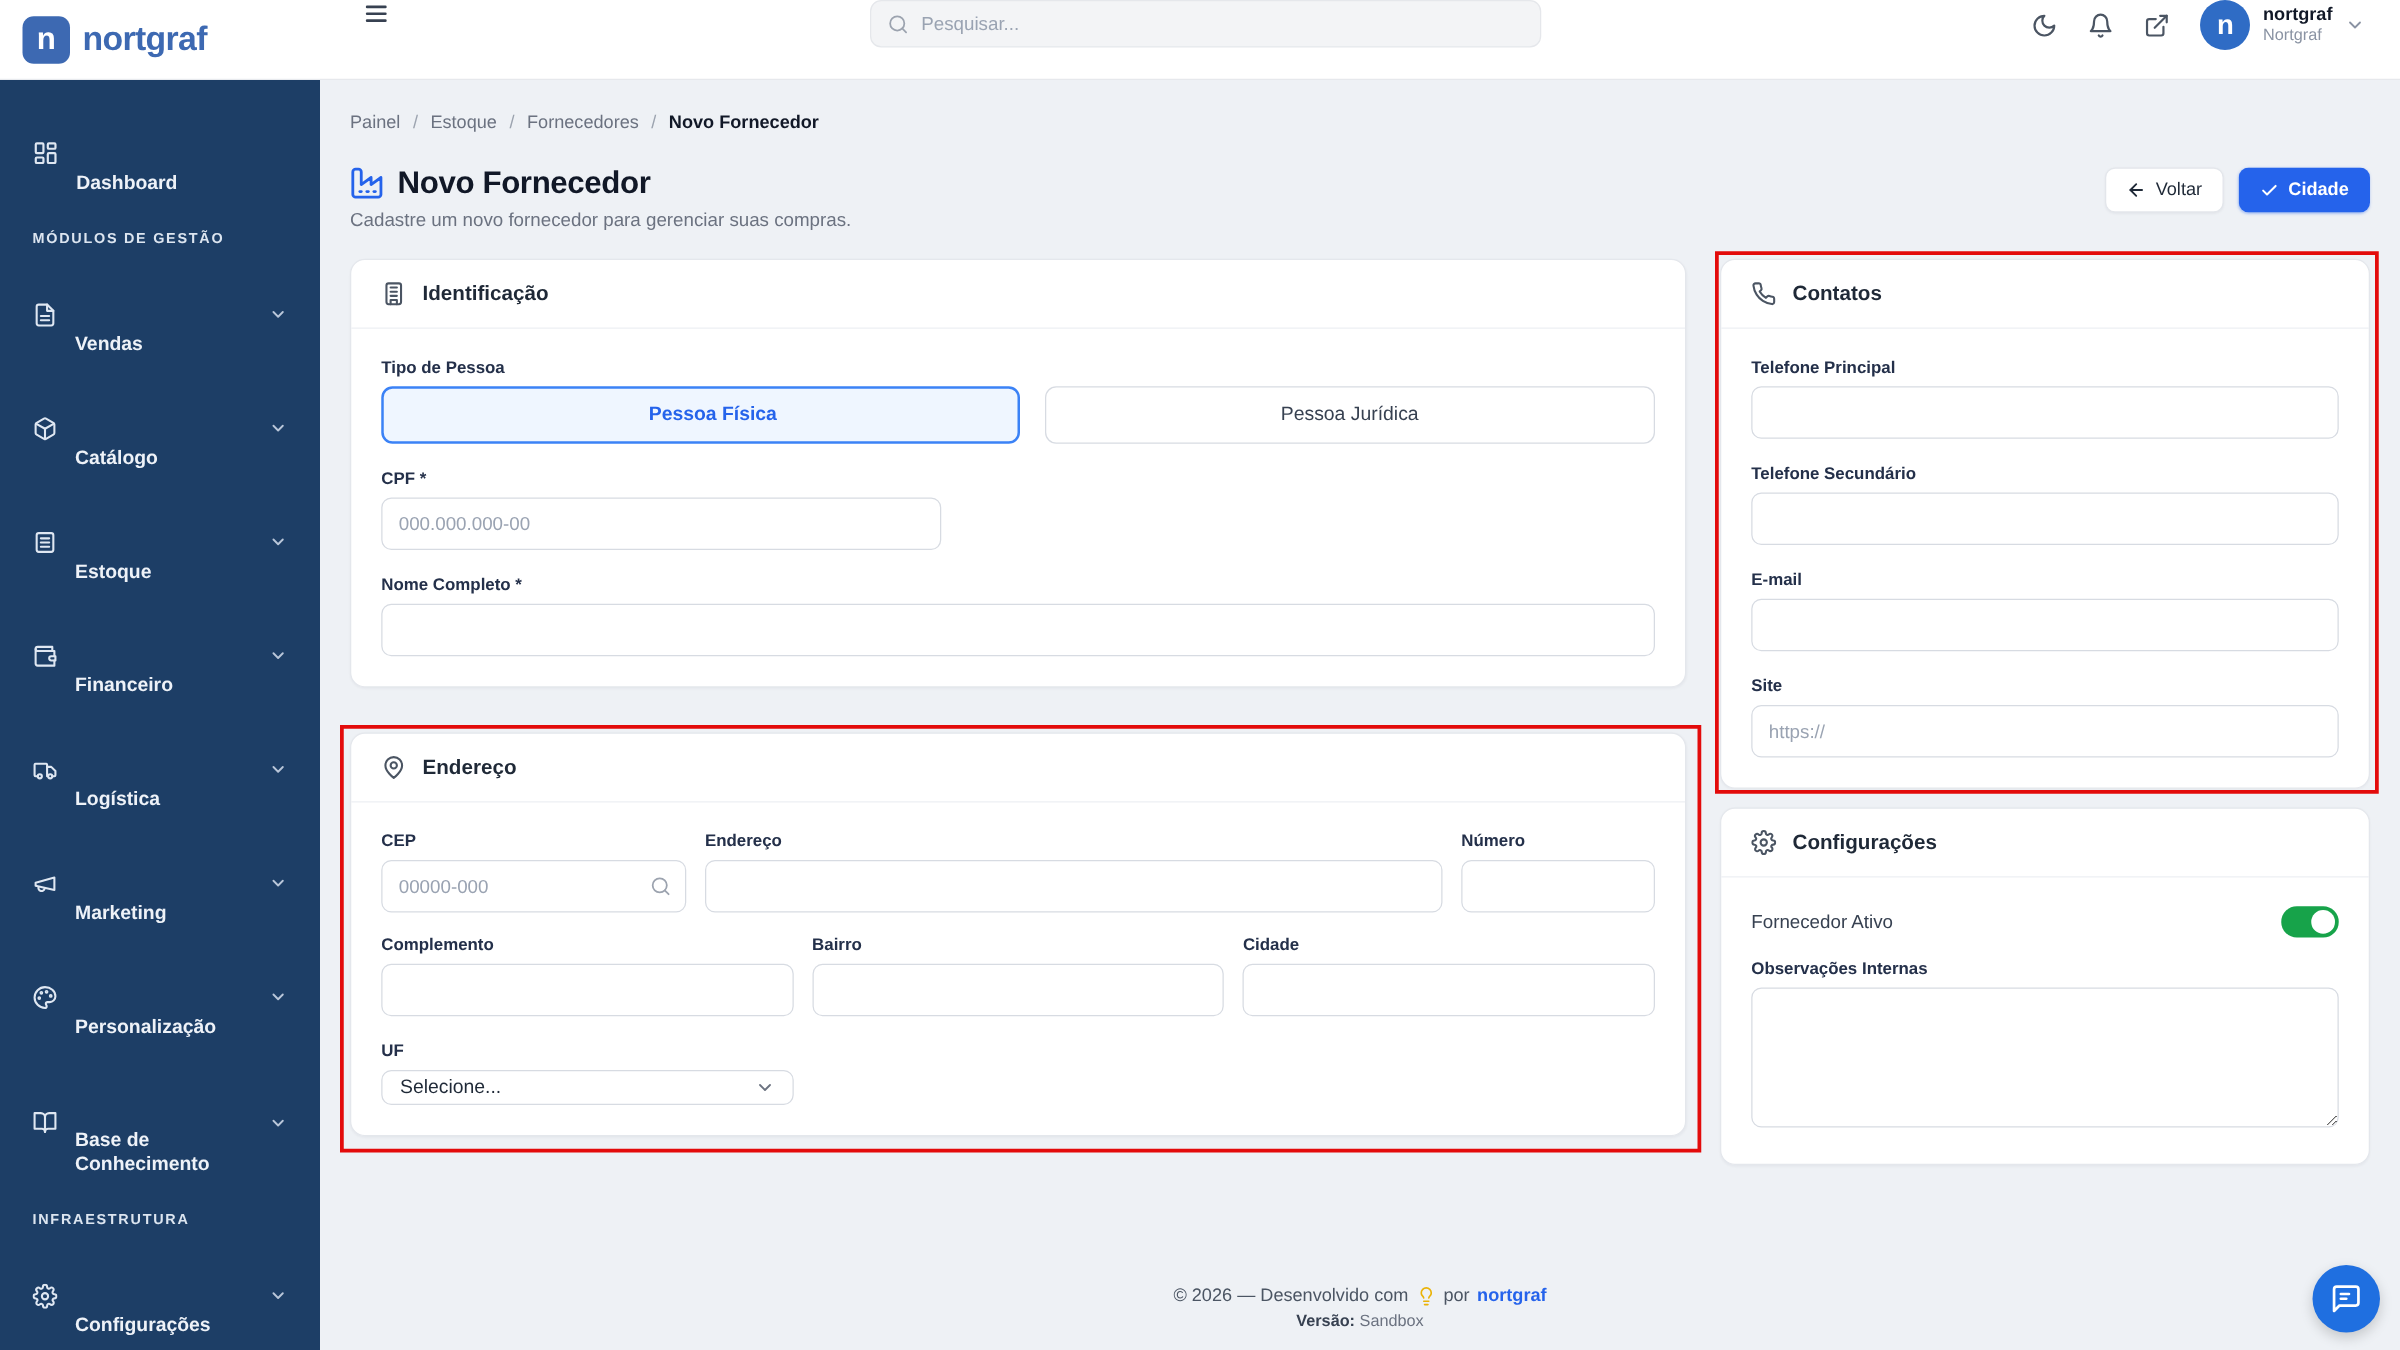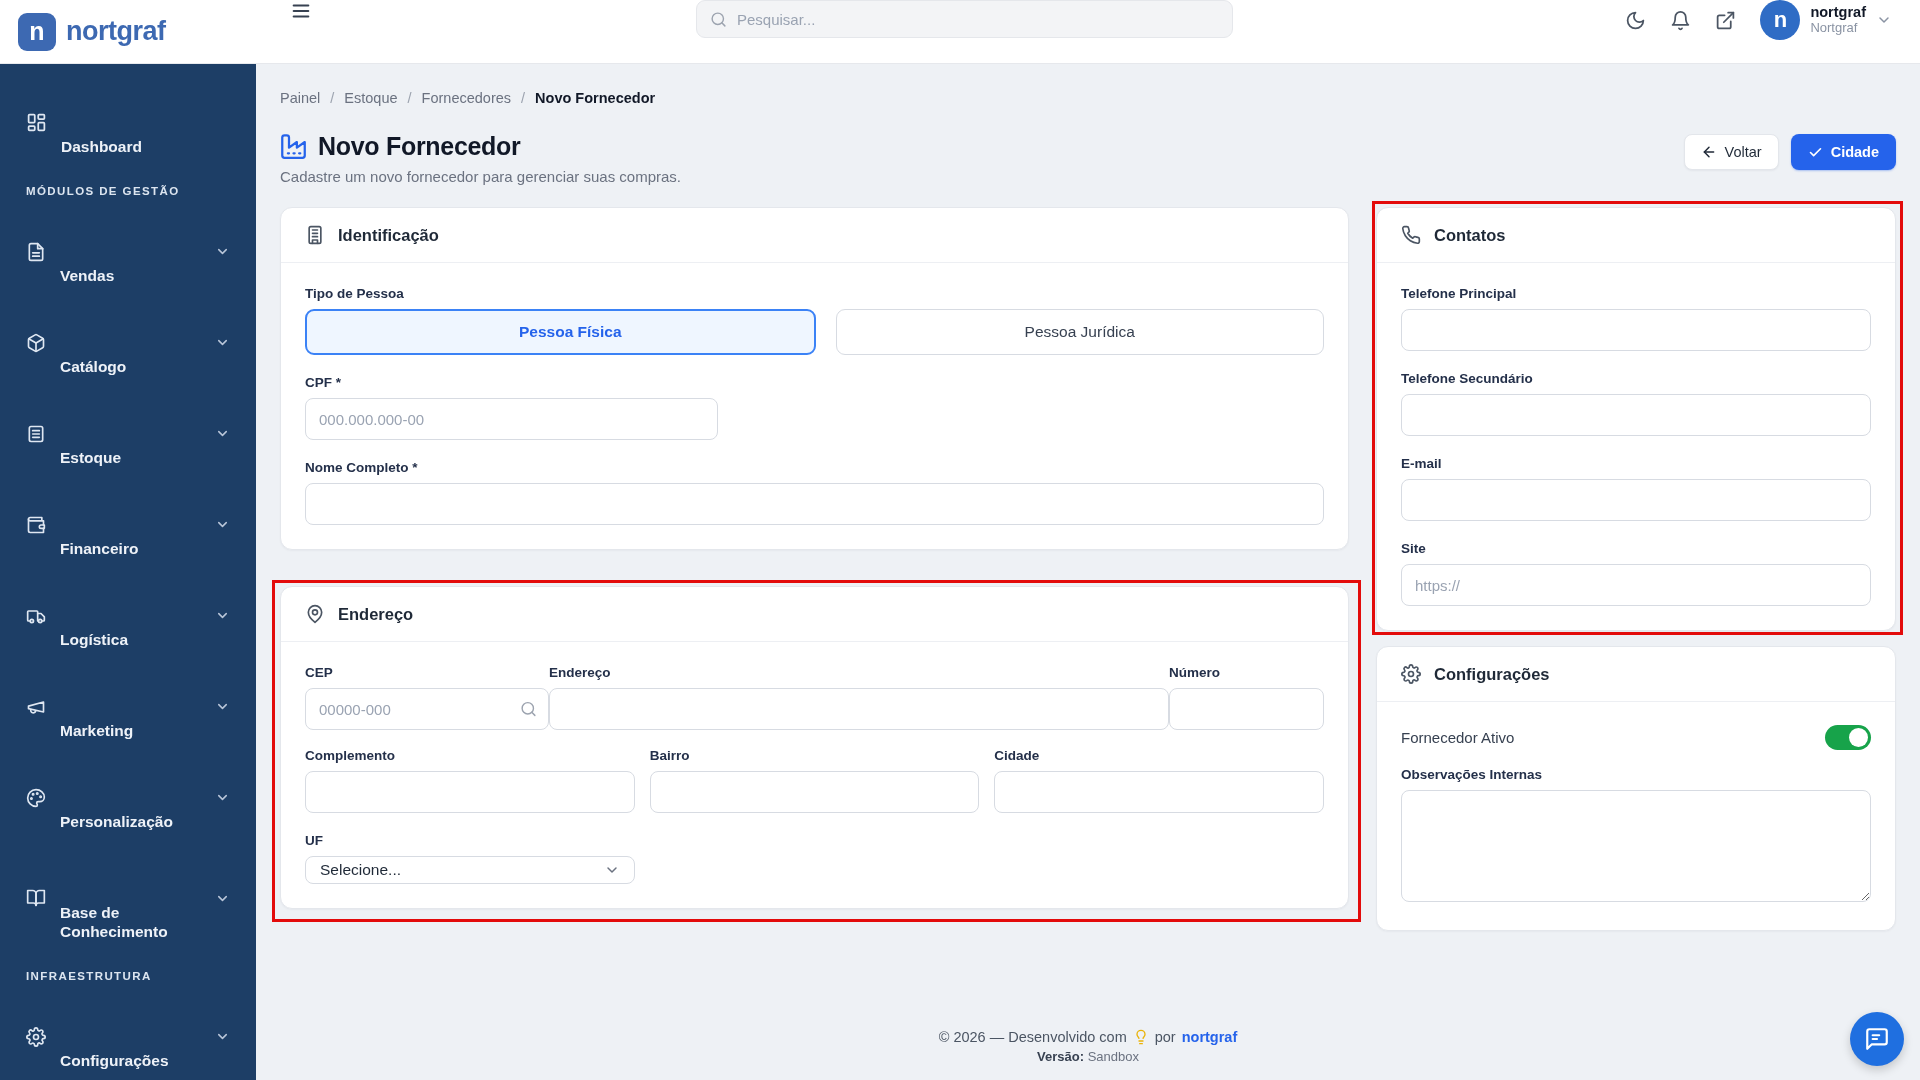--- a/index.html
+++ b/index.html
@@ -66,23 +66,23 @@
 
   .f-label { display:block; font-size:13.5px; font-weight:bold; color:#24304a; margin-bottom:8px; }
   .f-input { width:100%; height:42px; border:1px solid #d7dbe2; border-radius:8px; padding:0 13px; font-size:15px; color:#111827; background:#fff; font-family:inherit; outline:none; }
   .mt { margin-top:20px; }
 
   .ptype-row { display:flex; gap:20px; margin-top:2px; }
   .ptype { flex:1; height:46px; border-radius:9px; display:flex; align-items:center; justify-content:center; font-size:15.5px; cursor:pointer; font-family:inherit; }
   .ptype.selected { border:2px solid #3b82f6; background:#eff6ff; color:#2563eb; font-weight:bold;padding-left:20px; }
   .ptype.plain { border:1px solid #d7dbe2; background:#fff; color:#374151; }
 
-  .half { width:413px; }
-
-  .addr-row1 { display:grid; grid-template-columns:244px 1fr 155px; }
+  .half { width:448px; }
+
+  .addr-row1 { display:grid; grid-template-columns:244px 1fr 155px; gap:15px; }
   .addr-row2 { display:grid; grid-template-columns:1fr 1fr 1fr; gap:15px; margin-top:18px; }
   .input-wrap { position:relative; }
   .input-wrap .trail-icon { position:absolute; right:12px; top:50%; transform:translateY(-50%); color:#9ca3af; }
   .select { width:330px; height:28px; border:1px solid #d7dbe2; border-radius:8px; display:flex; align-items:center; justify-content:space-between; padding:0 14px; font-size:15.5px; color:#1f2937; cursor:pointer; background:#fff; }
   .select .chev { color:#6b7280; }
 
   .switch-row { display:flex; align-items:center; justify-content:space-between; }
   .switch-label { font-size:15px; color:#374151; }
   .toggle { width:46px; height:25px; border-radius:999px; background:#17a34a; position:relative; cursor:pointer; flex:none; }
   .toggle .knob { position:absolute; width:19px; height:19px; border-radius:50%; background:#fff; top:3px; right:3px; }

